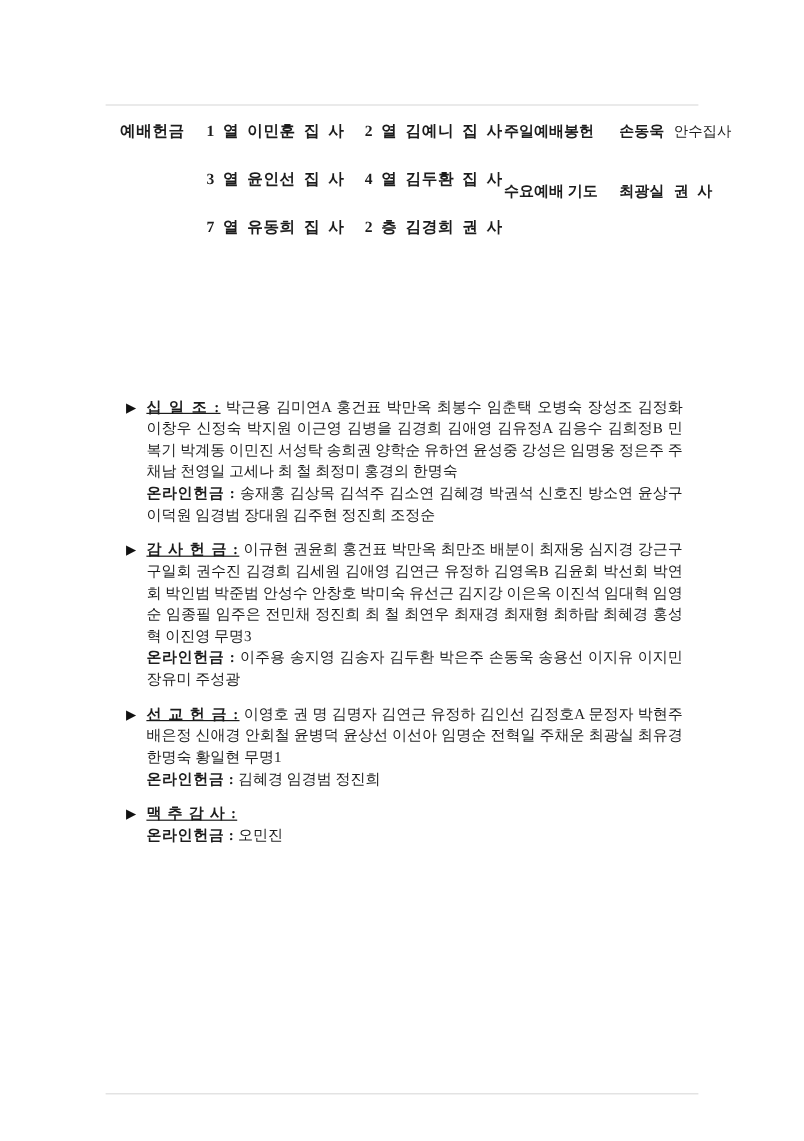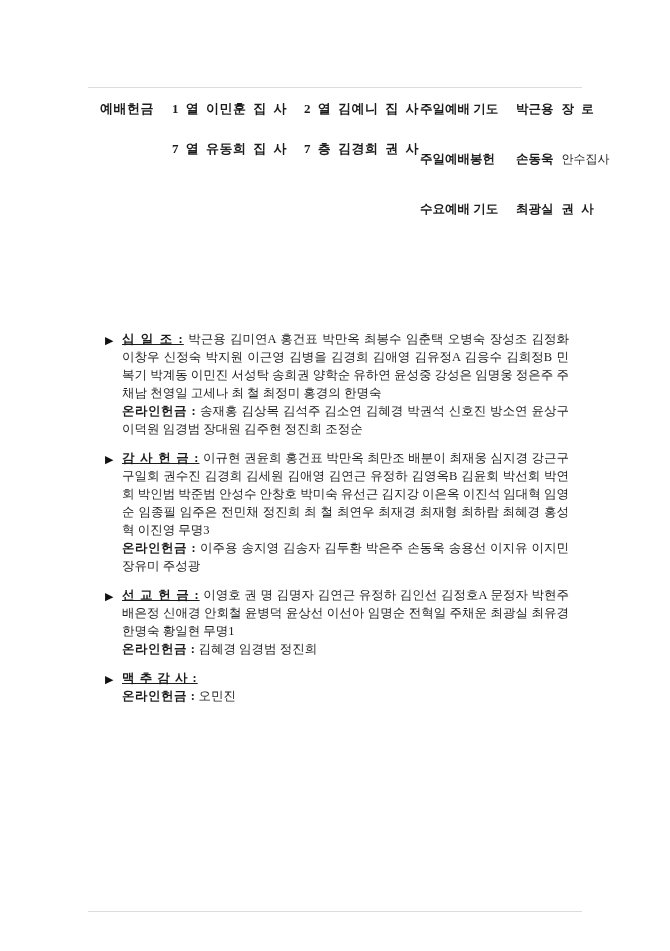--- a/index.html
+++ b/index.html
@@ -132,31 +132,31 @@
   <div class="rule rule-top"></div>
 
   <div class="header-left">
     <div class="hl-row">
       <span class="hl-label">예배헌금</span>
       <span class="hl-c1">1 열 이민훈 집 사</span>
       <span class="hl-c2">2 열 김예니 집 사</span>
     </div>
     <div class="hl-row">
       <span class="hl-label"></span>
+      <span class="hl-c1">3 열 윤인선 집 사</span>
+      <span class="hl-c2">4 열 김두환 집 사</span>
+    </div>
+    <div class="hl-row">
+      <span class="hl-label"></span>
       <span class="hl-c1">7 열 유동희 집 사</span>
-      <span class="hl-c2">7 층 김경희 권 사</span>
+      <span class="hl-c2">2 층 김경희 권 사</span>
     </div>
   </div>
 
   <div class="header-right">
-    <div class="hr-row">
-      <span class="hr-label">주일예배 기도</span>
-      <span class="hr-name">박근용</span>
-      <span class="hr-title">장 로</span>
-    </div>
     <div class="hr-row">
       <span class="hr-label">주일예배봉헌</span>
       <span class="hr-name">손동욱</span>
       <span class="hr-title light">안수집사</span>
     </div>
     <div class="hr-row">
       <span class="hr-label">수요예배 기도</span>
       <span class="hr-name">최광실</span>
       <span class="hr-title">권 사</span>
     </div>

